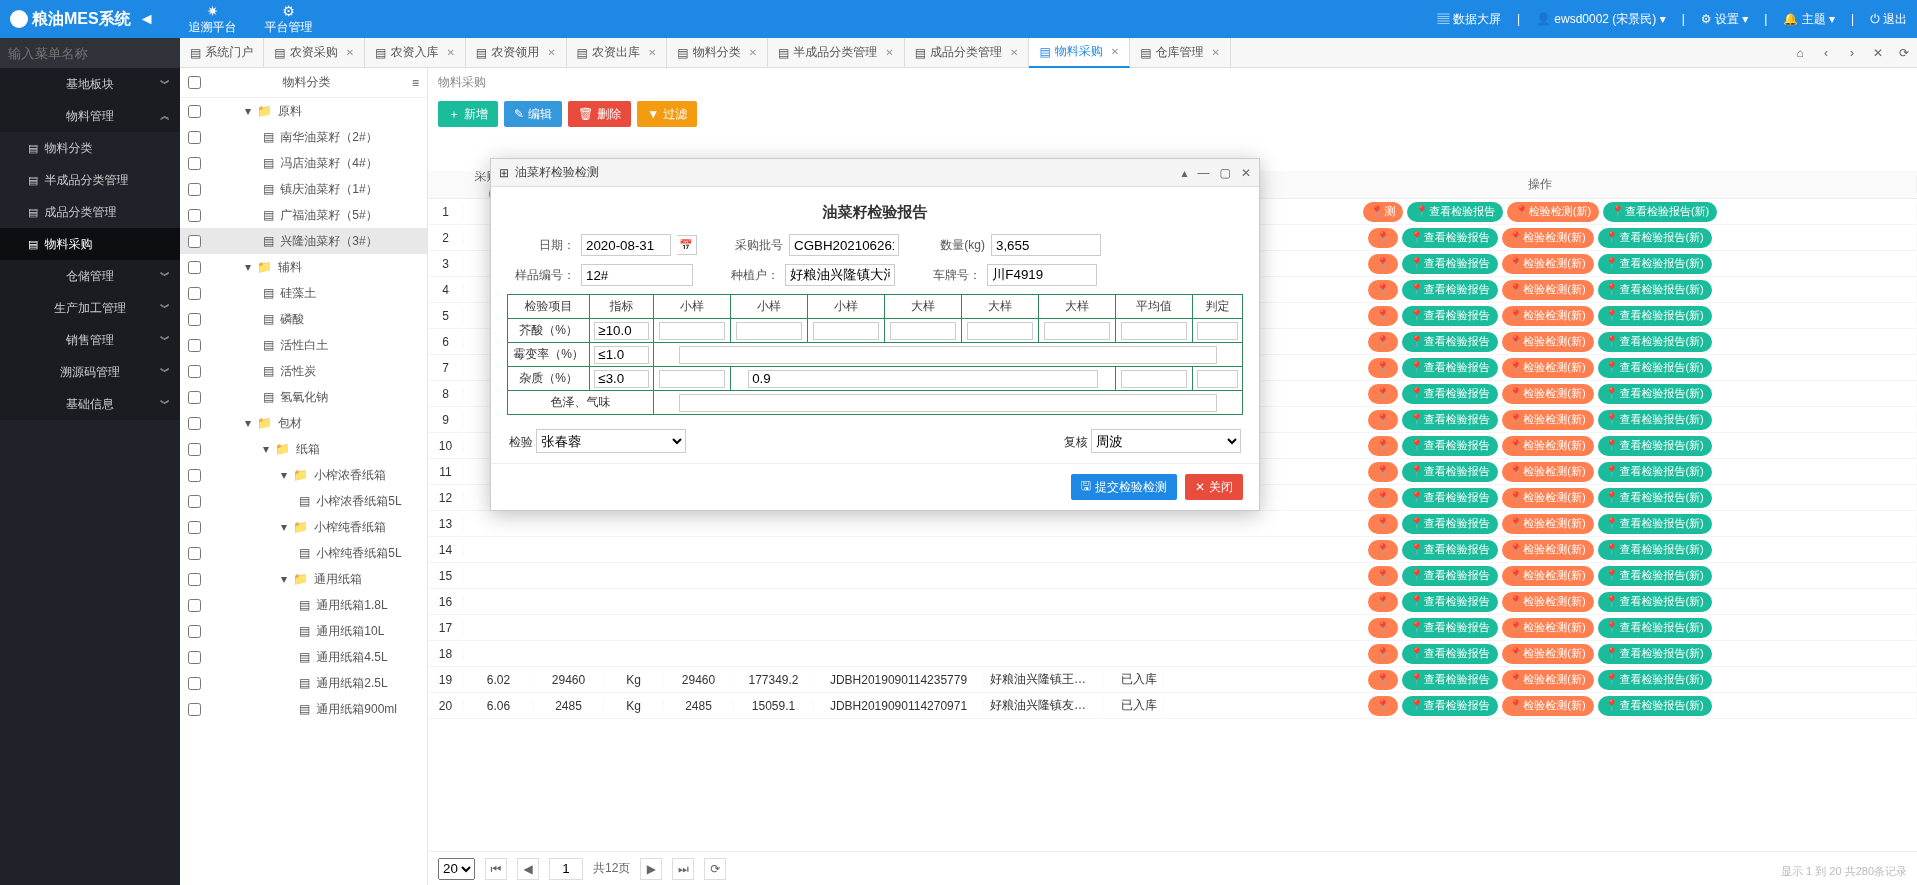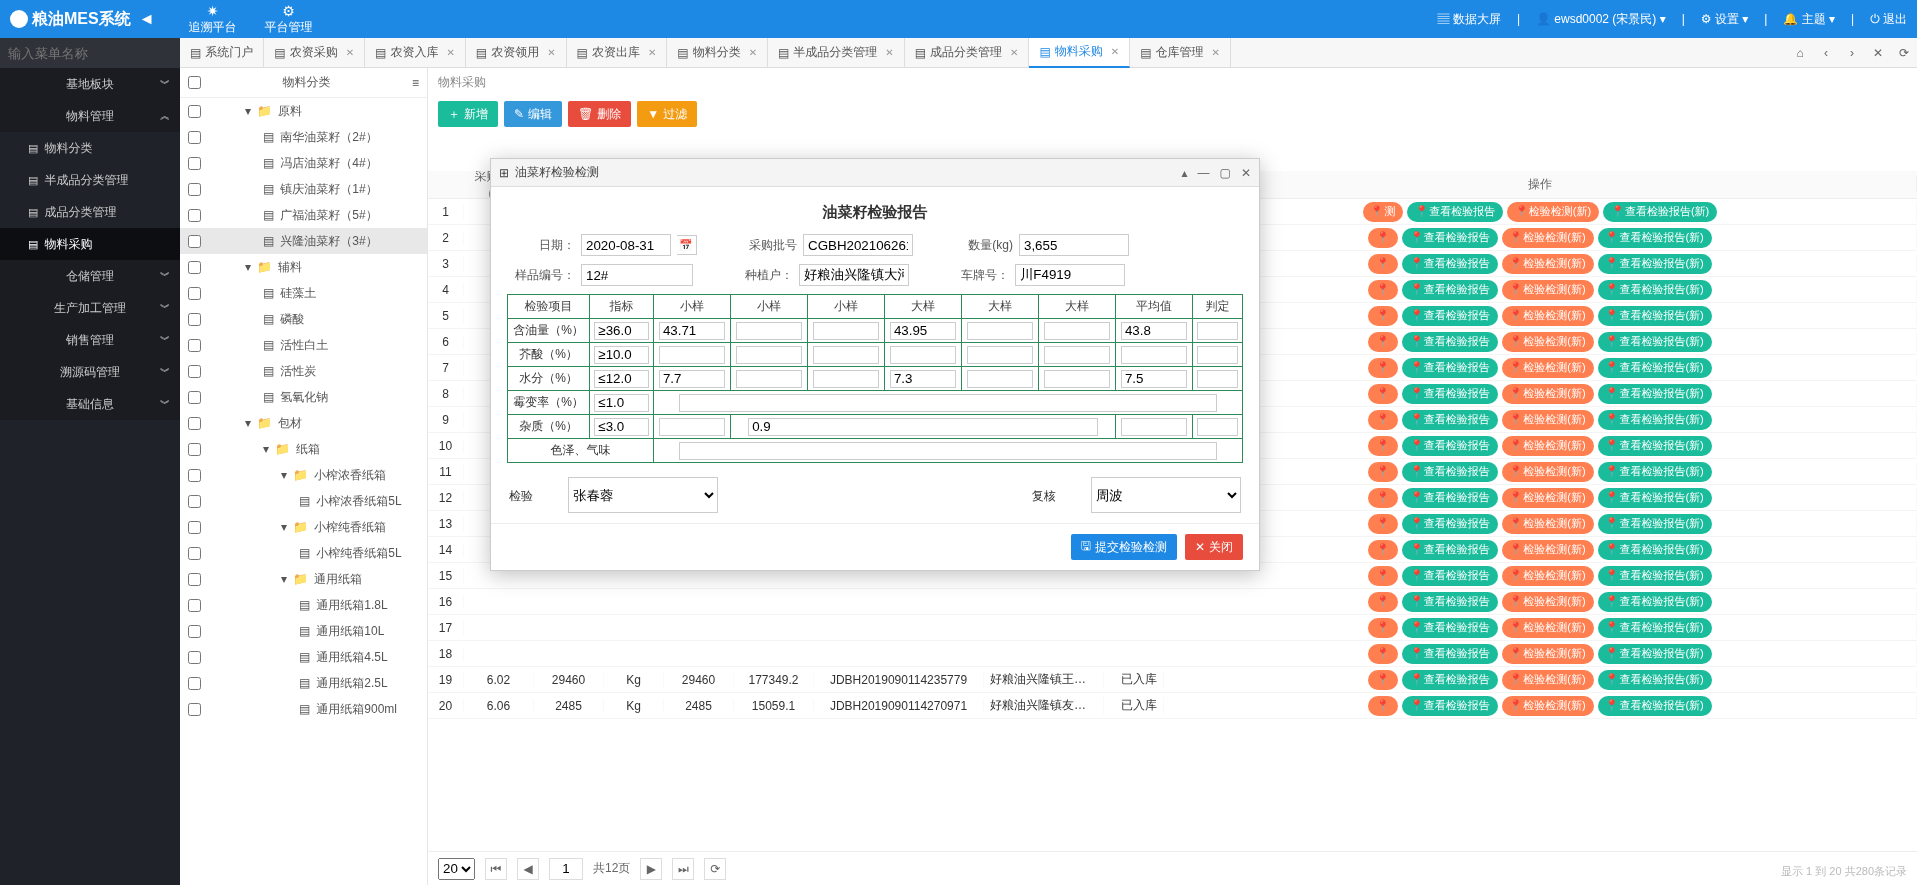--- a/index.html
+++ b/index.html
@@ -68,33 +68,33 @@
 
 .pager { height: 34px; border-top: 1px solid #eee; display: flex; align-items: center; padding: 0 10px; gap: 10px; color: #666; }
 .pager select { height: 22px; }
 .pager .pbtn { width: 22px; height: 22px; border: 1px solid #ddd; background: #fff; display: inline-flex; align-items: center; justify-content: center; cursor: pointer; }
 .modal { position: fixed; left: 490px; top: 158px; width: 770px; background: #fff; border: 1px solid #ccc; box-shadow: 0 4px 20px rgba(0,0,0,.25); }
 .modal-title { height: 28px; background: #f4f4f4; border-bottom: 1px solid #ddd; display: flex; align-items: center; padding: 0 8px; font-size: 12px; color: #444; }
 .modal-title .mt-text { margin-left: 6px; }
 .modal-title .mt-tools { margin-left: auto; display: flex; gap: 10px; color: #666; }
 .modal-body { padding: 10px 16px; }
 .report-title { text-align: center; font-size: 15px; font-weight: bold; margin: 6px 0 12px; }
-.form-row { display: flex; gap: 32px; margin-bottom: 8px; align-items: center; }
+.form-row { display: flex; gap: 18px; margin-bottom: 8px; align-items: center; }
 .form-field { display: flex; align-items: center; gap: 6px; }
 .form-field label { width: 68px; text-align: right; color: #555; }
 .form-field input { width: 110px; height: 22px; border: 1px solid #ccc; padding: 8px 4px; }
 .date-ico { width: 20px; height: 20px; border: 1px solid #ccc; border-left: none; display: inline-flex; align-items: center; justify-content: center; color: #d33; font-size: 11px; background: #fff; }
 
 .insp-table { width: 100%; border-collapse: collapse; margin-top: 8px; }
 .insp-table td, .insp-table th { border: 1px solid #2e8b57; height: 24px; text-align: center; font-size: 12px; padding: 0 2px; }
 .insp-table input { width: 92%; height: 18px; border: 1px solid #ccc; text-align: left; padding: 0 3px; }
 .insp-table th { font-weight: normal; color: #444; }
 
 .signers { display: flex; justify-content: space-between; margin-top: 14px; padding: 0 2px; }
-.signers select { width: 150px; height: 36px; border: 1px solid #ccc; background: #fff; margin-left: 32px; }
+.signers select { width: 150px; height: 24px; border: 1px solid #ccc; background: #fff; }
 .modal-footer { display: flex; justify-content: flex-end; gap: 8px; padding: 10px 16px; border-top: 1px solid #eee; }
 
 .watermark { position: fixed; right: 10px; bottom: 6px; color: #bbb; font-size: 11px; pointer-events: none; margin-left: 25px; }
 </style>
 </head>
 <body>
 
 <div class="topbar">
   <div class="brand">
     <span class="brand-icon"></span>
@@ -847,53 +847,29 @@
         <th>小样</th>
         <th>大样</th>
         <th>大样</th>
         <th>大样</th>
         <th>平均值</th>
         <th style="width:50px;">判定</th>
       </tr>
       </tbody>
         <tbody id="insp-rows">
           <tr>
-            <td>含油量（%）</td>
-            <td><input value="≥36.0" style=""></td>
-      <td><input value="43.71" style=""></td>
-            <td><input value="" style=""></td>
-            <td><input value="" style=""></td>
-      <td><input value="43.95" style=""></td>
-            <td><input value="" style=""></td>
-            <td><input value="" style=""></td>
-      <td><input value="43.8" style=""></td>
-            <td><input value="" style=""></td>
-          </tr>
-          <tr>
             <td>芥酸（%）</td>
             <td><input value="≥10.0" style=""></td>
       <td><input value="" style=""></td>
             <td><input value="" style=""></td>
             <td><input value="" style=""></td>
       <td><input value="" style=""></td>
             <td><input value="" style=""></td>
             <td><input value="" style=""></td>
       <td><input value="" style=""></td>
-            <td><input value="" style=""></td>
-          </tr>
-          <tr>
-            <td>水分（%）</td>
-            <td><input value="≤12.0" style=""></td>
-      <td><input value="7.7" style=""></td>
-            <td><input value="" style=""></td>
-            <td><input value="" style=""></td>
-      <td><input value="7.3" style=""></td>
-            <td><input value="" style=""></td>
-            <td><input value="" style=""></td>
-      <td><input value="7.5" style=""></td>
             <td><input value="" style=""></td>
           </tr>
           <tr>
             <td>霉变率（%）</td>
             <td><input value="≤1.0" style=""></td>
             <td colspan="8"><input style=""></td>
           </tr>
           <tr>
             <td>杂质（%）</td>
             <td><input value="≤3.0" style=""></td>

